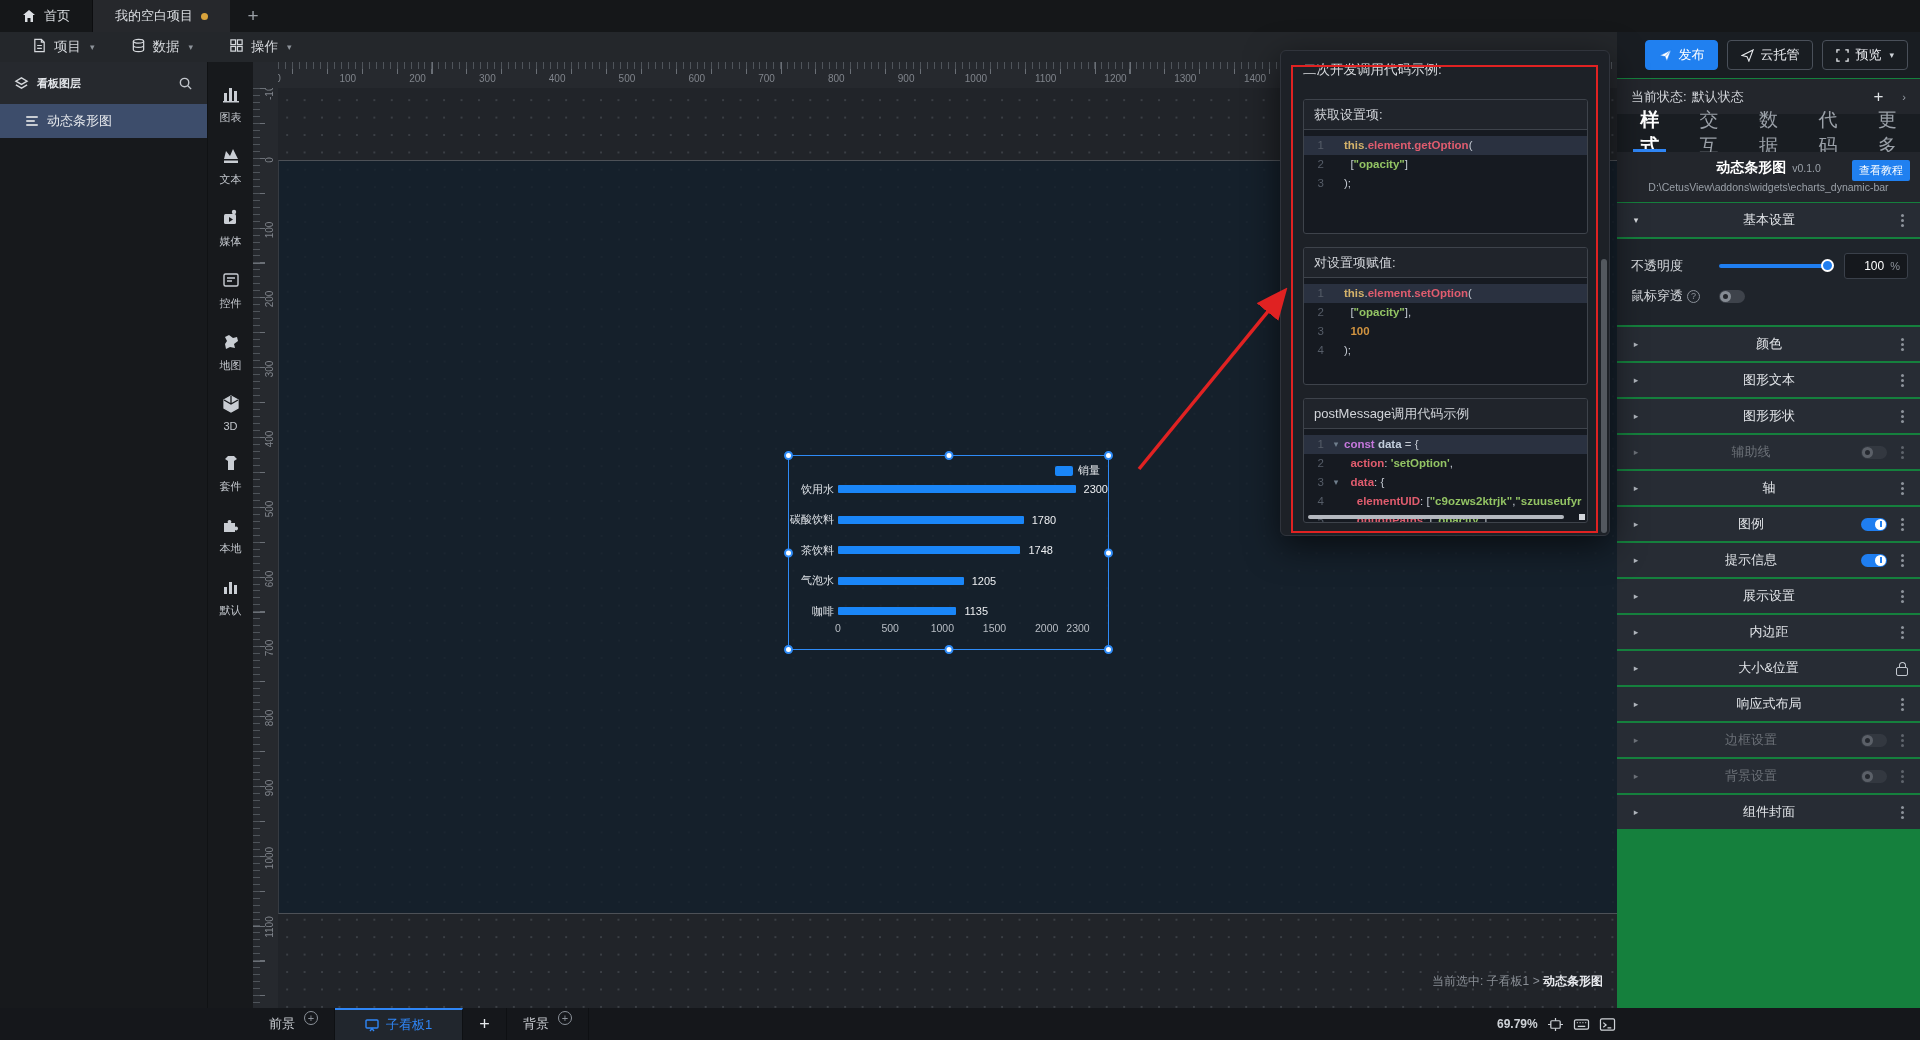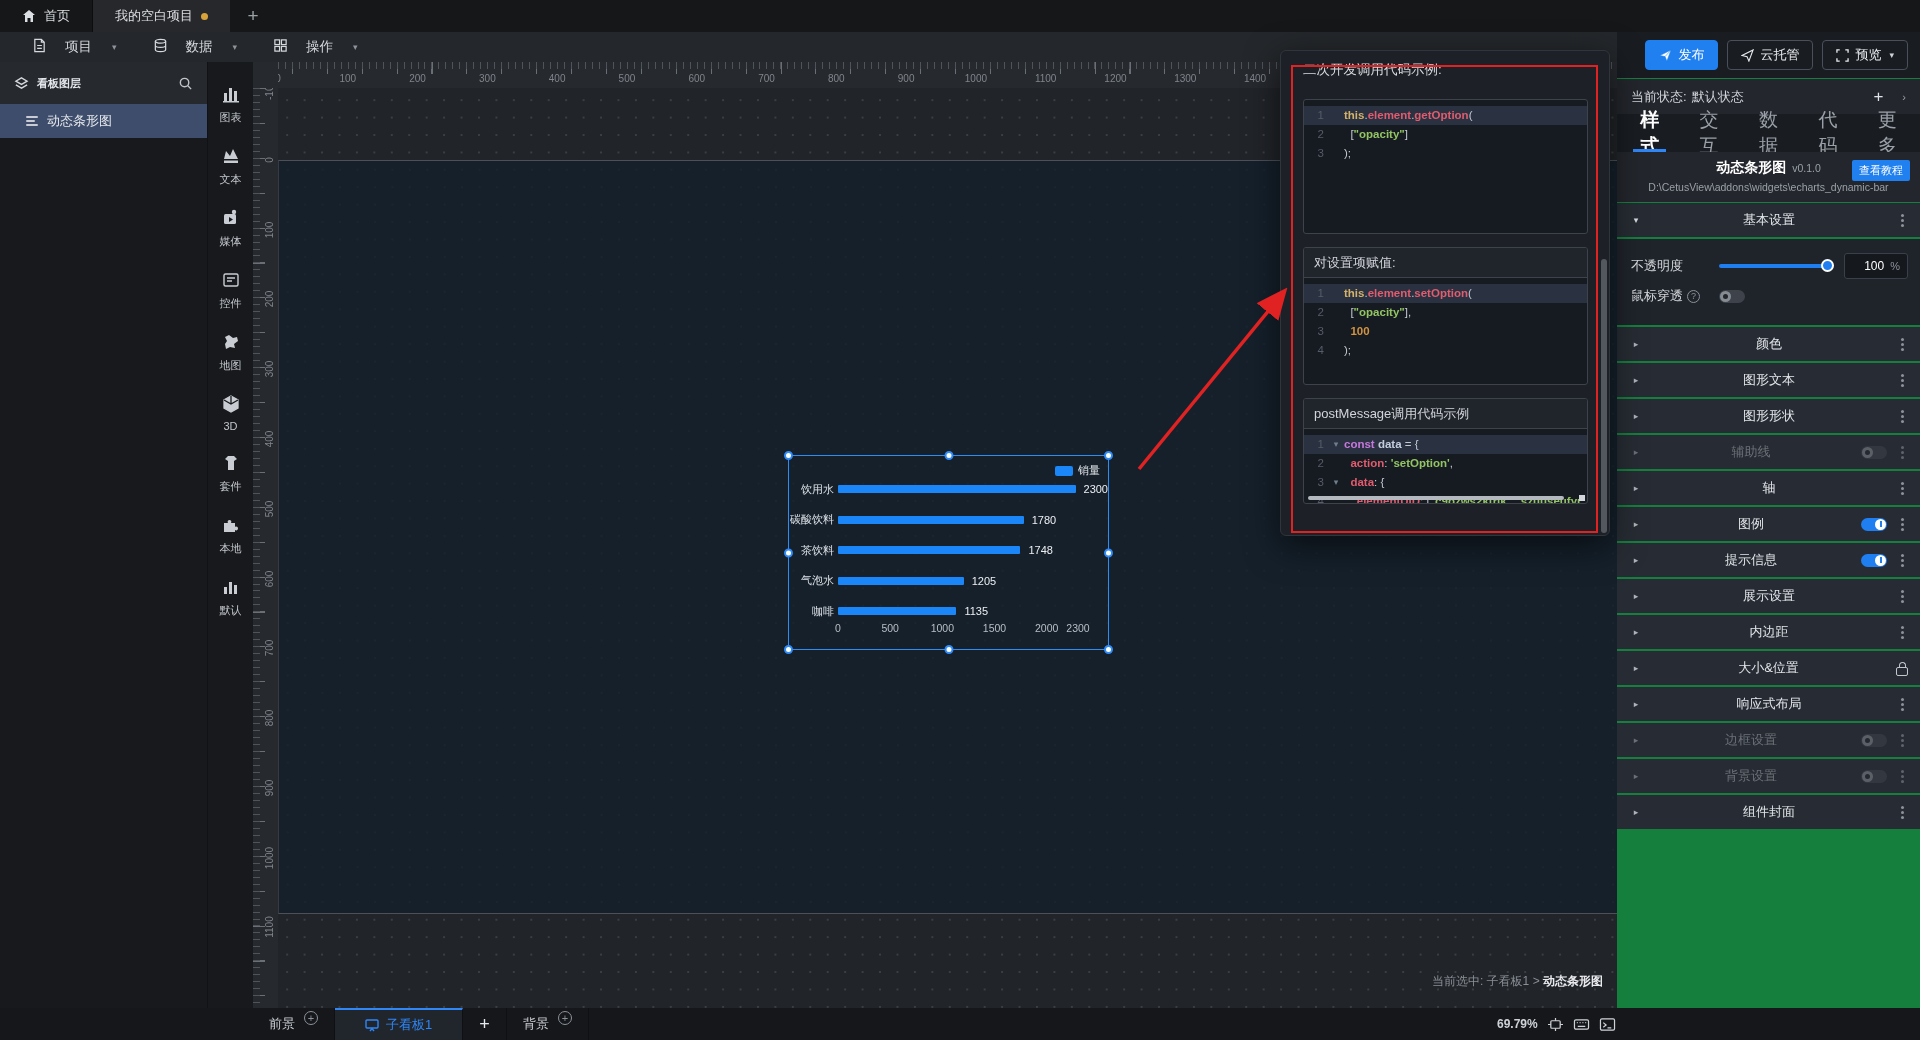--- a/index.html
+++ b/index.html
@@ -13,21 +13,21 @@
   .tb-plus{width:46px;display:flex;align-items:center;justify-content:center;color:#9aa0a6;font-size:19px;}
   #tb-right{margin-left:auto;display:flex;align-items:center;gap:0;}
   .vip-diamond{width:26px;height:22px;display:flex;align-items:center;justify-content:center;}
   .vip-badge{background:#3d3015;color:#e3aa3c;font-size:12px;font-weight:bold;padding:3px 10px;border-radius:3px;position:relative;margin-right:26px;}
   .vip-badge .reddot{position:absolute;right:-3px;top:-3px;width:7px;height:7px;border-radius:50%;background:#e13b30;}
   .winbtn{width:46px;height:32px;display:flex;align-items:center;justify-content:center;color:#cfd3d8;font-size:14px;}
   .restore-glyph{width:10px;height:10px;border:1px solid #cfd3d8;position:relative;background:#151719;}
   .restore-glyph::before{content:"";position:absolute;left:2px;top:-4px;width:10px;height:10px;border:1px solid #cfd3d8;border-left:none;border-bottom:none;}
   
   #menubar{position:absolute;left:0;top:32px;width:1617px;height:30px;background:#24272b;display:flex;align-items:center;padding-left:14px;}
-  .menu-item{display:flex;align-items:center;gap:18px;padding:0 18px;height:100%;color:#d6d9dd;font-size:13.5px;}
+  .menu-item{display:flex;align-items:center;gap:7px;padding:0 18px;height:100%;color:#d6d9dd;font-size:13.5px;}
   .menu-item svg{width:15px;height:15px;}
   .mi-chevron{color:#8d939a;font-size:9px;margin-left:2px;}
   
   #layers{position:absolute;left:0;top:62px;width:207px;height:946px;background:#17191c;}
   #layers-header{height:42px;display:flex;align-items:center;padding:0 14px;gap:8px;background:#26292e;}
   #layers-header .lp-title{font-weight:bold;color:#e3e6ea;font-size:11px;}
   #layers-header svg{width:15px;height:15px;}
   #layers-search{margin-left:auto;}
   .layer-item{height:34px;display:flex;align-items:center;gap:9px;padding-left:26px;color:#e6e9ed;}
   .layer-item.selected{background:#3d4d6b;}
@@ -381,36 +381,37 @@
     <span class="rl-num" style="top: 699.9px;">900</span>
     <span class="rl-num" style="top: 769.69px;">1000</span>
     <span class="rl-num" style="top: 839.48px;">1100</span>
   </div>
 <div id="corner"></div>
 
 <div id="popup">
   <div id="popup-title">二次开发调用代码示例:</div>
   <div id="popup-blocks">
       <div class="code-box" style="top: 48px; height: 135px;">
+        <div class="code-box-header">获取设置项:</div>
         <div class="code-area">
           <div class="code-line hl"><span class="ln-num">1</span><span class="ln-fold"></span><span class="ln-code"><span class="tk-kw">this</span><span class="tk-pln">.</span><span class="tk-prop">element</span><span class="tk-pln">.</span><span class="tk-prop">getOption</span><span class="tk-pln">(</span></span></div>
           <div class="code-line"><span class="ln-num">2</span><span class="ln-fold"></span><span class="ln-code"><span class="tk-pln">  [</span><span class="tk-str">"opacity"</span><span class="tk-pln">]</span></span></div>
           <div class="code-line"><span class="ln-num">3</span><span class="ln-fold"></span><span class="ln-code"><span class="tk-pln">);</span></span></div>
         </div>
       </div>
       <div class="code-box" style="top: 196px; height: 138px;">
         <div class="code-box-header">对设置项赋值:</div>
         <div class="code-area">
           <div class="code-line hl"><span class="ln-num">1</span><span class="ln-fold"></span><span class="ln-code"><span class="tk-kw">this</span><span class="tk-pln">.</span><span class="tk-prop">element</span><span class="tk-pln">.</span><span class="tk-prop">setOption</span><span class="tk-pln">(</span></span></div>
           <div class="code-line"><span class="ln-num">2</span><span class="ln-fold"></span><span class="ln-code"><span class="tk-pln">  [</span><span class="tk-str">"opacity"</span><span class="tk-pln">],</span></span></div>
           <div class="code-line"><span class="ln-num">3</span><span class="ln-fold"></span><span class="ln-code"><span class="tk-pln">  </span><span class="tk-num">100</span></span></div>
           <div class="code-line"><span class="ln-num">4</span><span class="ln-fold"></span><span class="ln-code"><span class="tk-pln">);</span></span></div>
         </div>
       </div>
-      <div class="code-box" style="top: 347px; height: 106px;">
+      <div class="code-box" style="top: 347px; height: 125px;">
         <div class="code-box-header">postMessage调用代码示例</div>
         <div class="code-area">
           <div class="code-line hl"><span class="ln-num">1</span><span class="ln-fold">▾</span><span class="ln-code"><span class="tk-pkw">const</span><span class="tk-pln"> </span><span class="tk-var">data</span><span class="tk-pln"> = {</span></span></div>
           <div class="code-line"><span class="ln-num">2</span><span class="ln-fold"></span><span class="ln-code"><span class="tk-pln">  </span><span class="tk-key">action</span><span class="tk-pln">: </span><span class="tk-str">'setOption'</span><span class="tk-pln">,</span></span></div>
           <div class="code-line"><span class="ln-num">3</span><span class="ln-fold">▾</span><span class="ln-code"><span class="tk-pln">  </span><span class="tk-key">data</span><span class="tk-pln">: {</span></span></div>
           <div class="code-line"><span class="ln-num">4</span><span class="ln-fold"></span><span class="ln-code"><span class="tk-pln">    </span><span class="tk-key">elementUID</span><span class="tk-pln">: [</span><span class="tk-str">"c9ozws2ktrjk"</span><span class="tk-pln">,</span><span class="tk-str">"szuuseufyr</span></span></div>
           <div class="code-line"><span class="ln-num">5</span><span class="ln-fold"></span><span class="ln-code"><span class="tk-pln">    </span><span class="tk-key">optionPaths</span><span class="tk-pln">: [</span><span class="tk-str">"opacity"</span><span class="tk-pln">],</span></span></div>
         </div>
         <div class="hscroll"></div>
         <div class="hscroll-corner"></div>

